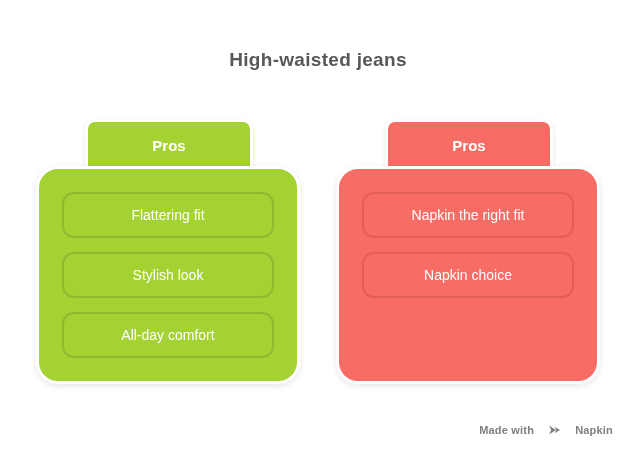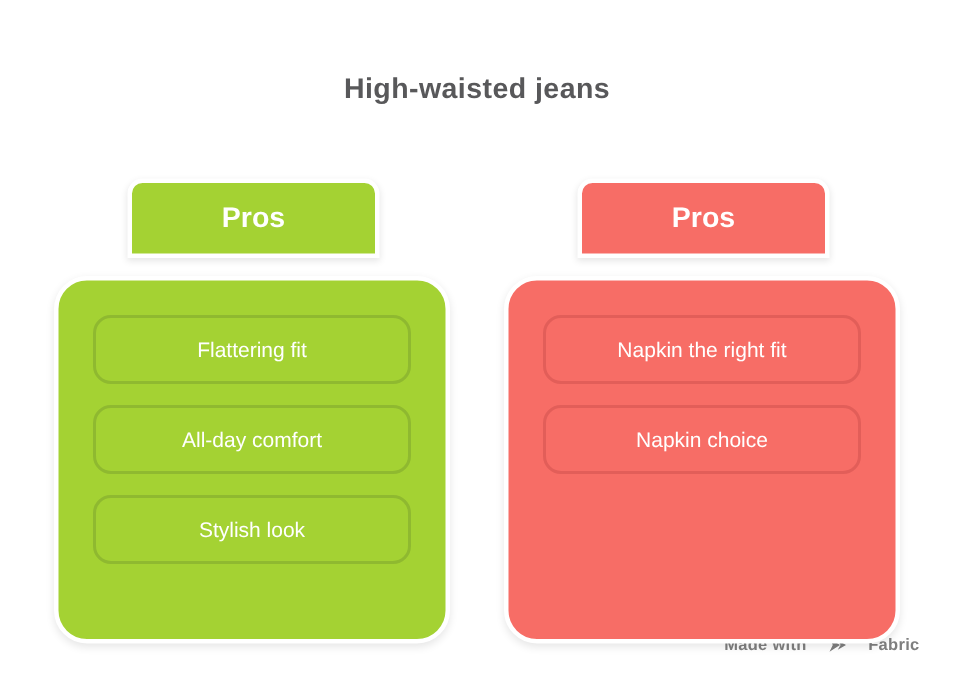--- a/index.html
+++ b/index.html
@@ -33,31 +33,31 @@
     top: 119px;
     width: 168px;
     height: 53px;
     box-sizing: border-box;
     border: 3px solid #ffffff;
     border-radius: 10px 10px 0 0;
     z-index: 1;
     display: flex;
     align-items: center;
     justify-content: center;
-    font-size: 19px;
+    font-size: 15px;
     font-weight: 700;
     color: #ffffff;
     box-shadow: 0 2px 5px rgba(0,0,0,0.10);
   }
 
   .card {
     position: absolute;
-    top: 184px;
+    top: 166px;
     width: 264px;
-    height: 245px;
+    height: 218px;
     box-sizing: border-box;
     border: 3px solid #ffffff;
     border-radius: 22px;
     z-index: 2;
     padding: 23px 23px 0 23px;
     box-shadow: 0 2px 6px rgba(0,0,0,0.10);
   }
 
   .tab-pros  { left: 85px;  }
   .card-pros { left: 36px;  }
@@ -105,22 +105,22 @@
 
   <h1 class="title">High-waisted jeans</h1>
 
   <section class="group">
     <div class="tab tab-pros" style="background: rgb(164, 210, 51);">
       <span>Pros</span>
     </div>
     <div class="card card-pros" style="background: rgb(164, 210, 51);">
       <div class="pill-list">
           <div class="pill" style="border-color: rgb(143, 185, 48);">Flattering fit</div>
+          <div class="pill" style="border-color: rgb(143, 185, 48);">Stylish look</div>
           <div class="pill" style="border-color: rgb(143, 185, 48);">All-day comfort</div>
-          <div class="pill" style="border-color: rgb(143, 185, 48);">Stylish look</div>
         </div>
     </div>
   </section>
 
   <section class="group">
     <div class="tab tab-cons" style="background: rgb(247, 109, 102);">
       <span>Pros</span>
     </div>
     <div class="card card-cons" style="background: rgb(247, 109, 102);">
       <div class="pill-list">
@@ -129,16 +129,16 @@
         </div>
     </div>
   </section>
 
   <div class="watermark">
     <span>Made with</span>
     <svg width="13" height="12" viewBox="0 0 13 12" aria-hidden="true">
       <path d="M1 1.5 L8 6 L1 10.5 L3.2 6 Z" fill="#7f7f7f"></path>
       <path d="M6.5 2.8 L12 6 L6.5 9.2 L8.4 6 Z" fill="#7f7f7f"></path>
     </svg>
-    <span>Fabric</span>
+    <span>Napkin</span>
   </div>
 
 </div>
 
 </body></html>

